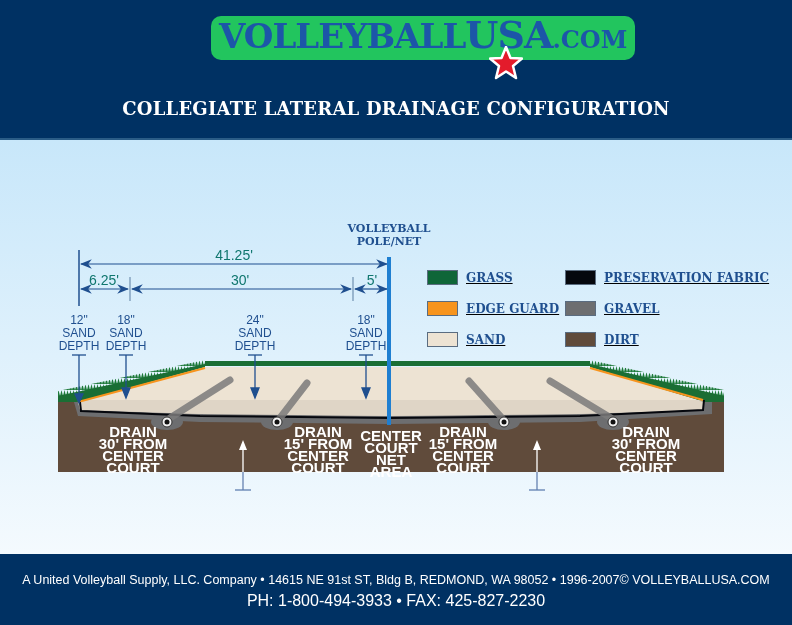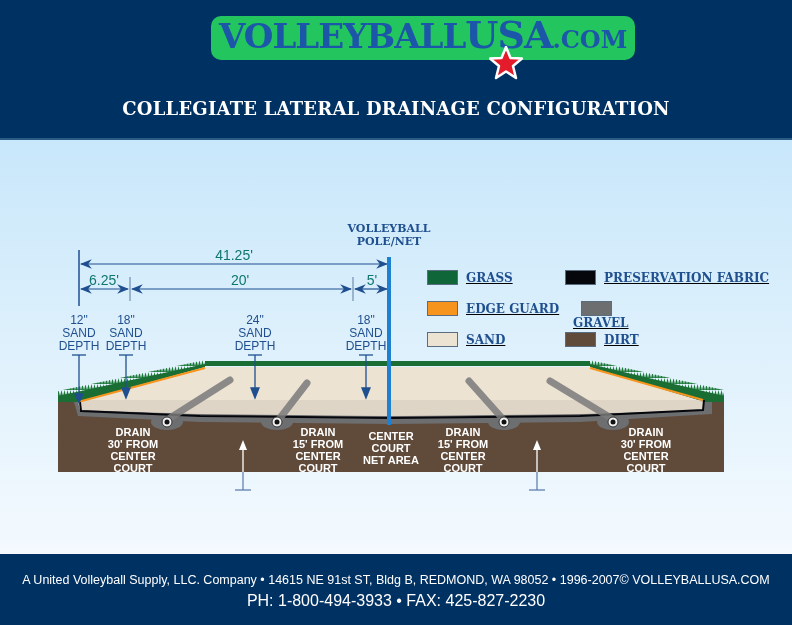--- a/index.html
+++ b/index.html
@@ -18,21 +18,21 @@
   .footer { position: absolute; left: 0; top: 554px; width: 792px; height: 71px; background: #003163; color: #ffffff; text-align: center; }
   .footer-line1 { position: absolute; left: 0; top: 19px; width: 792px; font-size: 12.5px; }
   .footer-line2 { position: absolute; left: 0; top: 38px; width: 792px; font-size: 16px; }
   .diagram { position: absolute; left: 0; top: 0; }
   .dim-label { position: absolute; color: #0f766e; font-size: 14px; text-align: center; line-height: 13px; }
   .depth-label { position: absolute; color: #1f4f8f; font-size: 12px; text-align: center; line-height: 13px; width: 56px; }
   .pole-label { position: absolute; color: #1f4f8f; font-family: "DejaVu Serif", serif; font-weight: bold; font-size: 11px; text-align: center; line-height: 13px; width: 120px; }
   .legend-item { position: absolute; display: flex; align-items: center; text-decoration: underline; }
   .legend-swatch { width: 31px; height: 15px; border: 1px solid #5a6c80; box-sizing: border-box; }
   .legend-label { margin-left: 8px; color: #1f4f8f; font-family: "DejaVu Serif", serif; font-weight: bold; font-size: 12px; white-space: nowrap; }
-  .ground-label { position: absolute; color: #ffffff; font-weight: bold; font-size: 11px; line-height: 12px; text-align: center; width: 70px; }
+  .ground-label { position: absolute; color: #ffffff; font-weight: bold; font-size: 15px; line-height: 12px; text-align: center; width: 70px; }
 </style>
 </head>
 <body>
 
 <div class="header">
   <div class="logo">
     <div class="logo-main">
       <span class="logo-word">
         <span>VOLLEYBALL</span><span class="usa">USA</span><span class="com">.COM</span>
       </span>
@@ -142,21 +142,21 @@
   <rect x="387" y="257" width="4" height="168" fill="#1f7fd1"></rect>
 </svg>
 
 <div class="pole-label" style="left:329px; top:222px;">
   <div>VOLLEYBALL</div>
   <div>POLE/NET</div>
 </div>
 
 <div class="dim-label" style="left:209px; top:249px; width:50px;">41.25'</div>
 <div class="dim-label" style="left:84px; top:274px; width:40px;">6.25'</div>
-<div class="dim-label" style="left:225px; top:274px; width:30px;">20'</div>
+<div class="dim-label" style="left:225px; top:274px; width:30px;">30'</div>
 <div class="dim-label" style="left:362px; top:274px; width:20px;">5'</div>
 
 <div class="depth-label" style="left:51px; top:314px;">
   <div>12"</div>
   <div>SAND</div>
   <div>DEPTH</div>
 </div>
 <div class="depth-label" style="left:98px; top:314px;">
   <div>18"</div>
   <div>SAND</div>
@@ -213,21 +213,21 @@
     <span class="legend-label">EDGE GUARD</span>
   </div>
   <div class="legend-item" style="left:427px; top:332px;">
     <div class="legend-swatch" style="background:#ede3d3;"></div>
     <span class="legend-label">SAND</span>
   </div>
   <div class="legend-item" style="left:565px; top:270px;">
     <div class="legend-swatch" style="background:#05070d;"></div>
     <span class="legend-label">PRESERVATION FABRIC</span>
   </div>
-  <div class="legend-item" style="left:565px; top:301px;flex-direction:column;">
+  <div class="legend-item" style="left:565px; top:301px;">
     <div class="legend-swatch" style="background:#6d6e70;"></div>
     <span class="legend-label">GRAVEL</span>
   </div>
   <div class="legend-item" style="left:565px; top:332px;">
     <div class="legend-swatch" style="background:#604b3b;"></div>
     <span class="legend-label">DIRT</span>
   </div>
 </div>
 
 <div class="footer">

